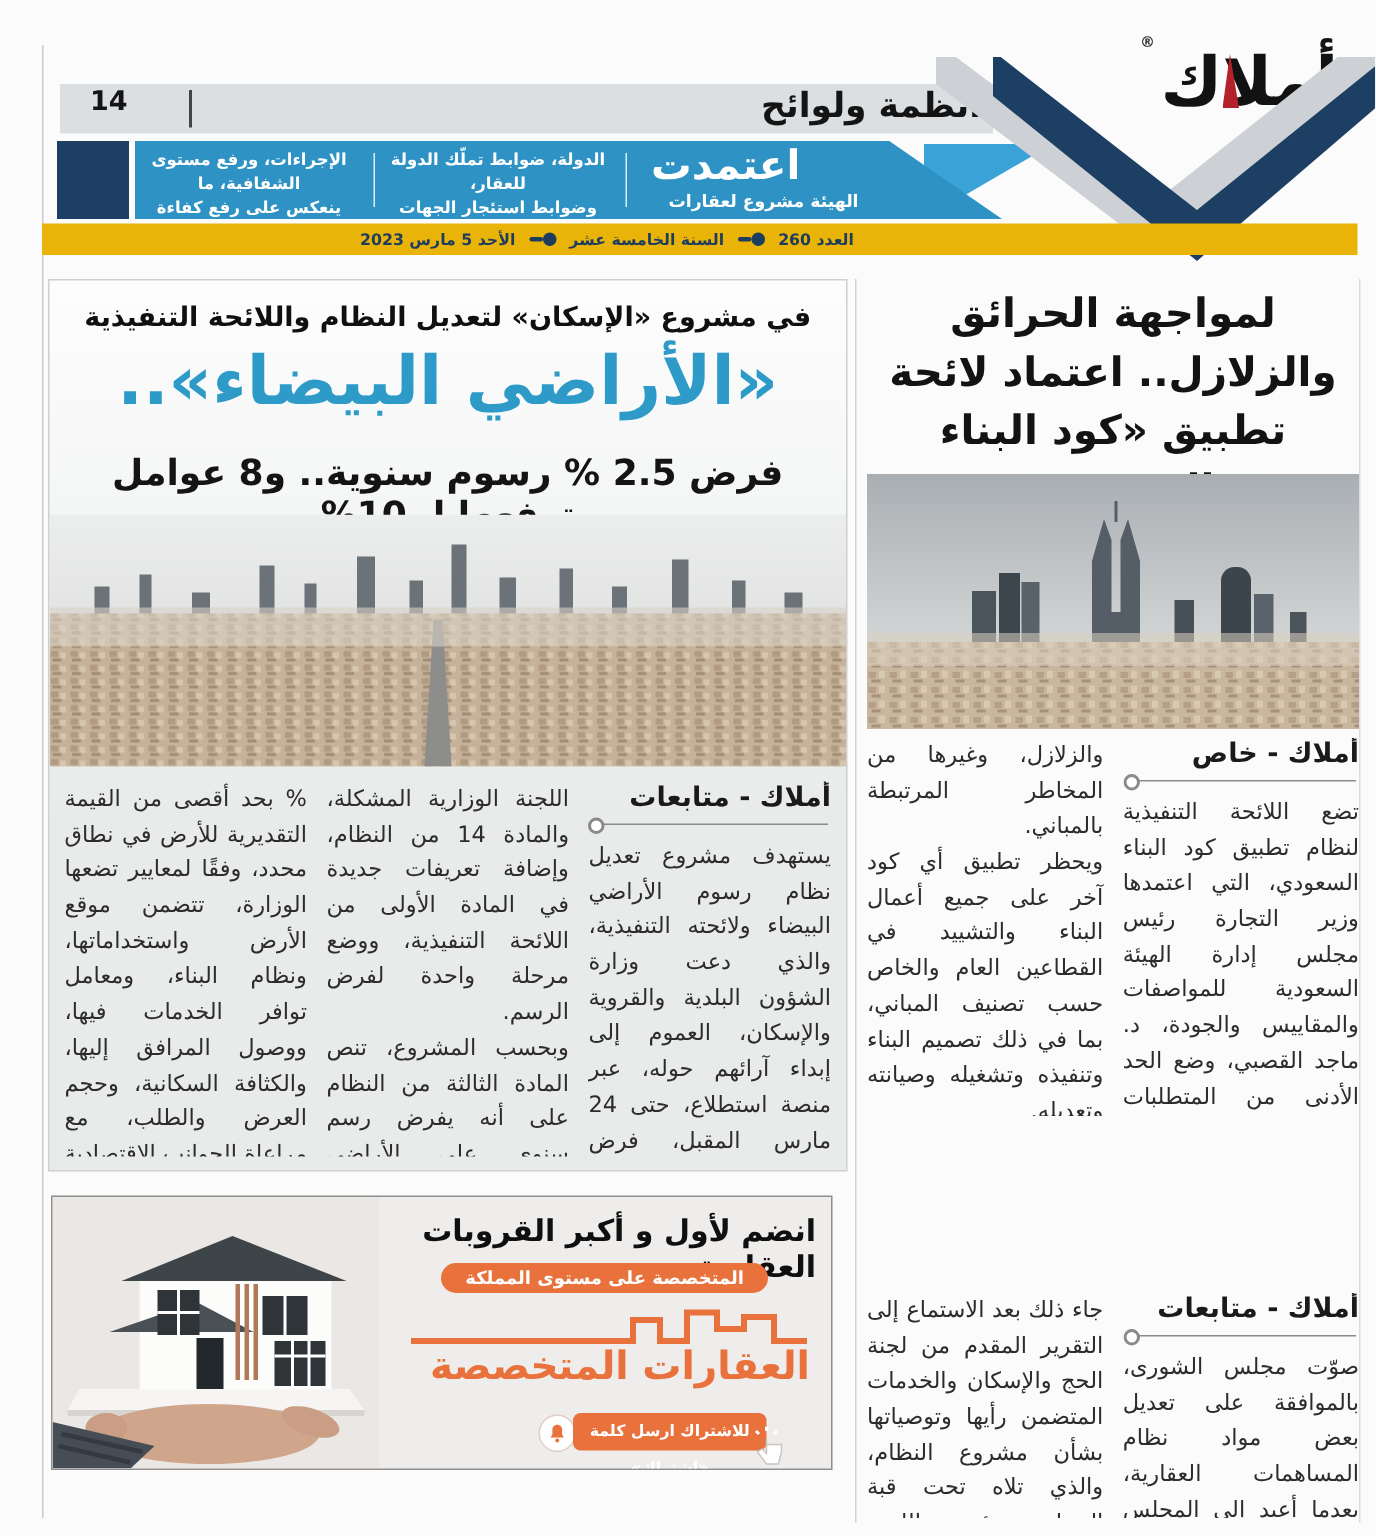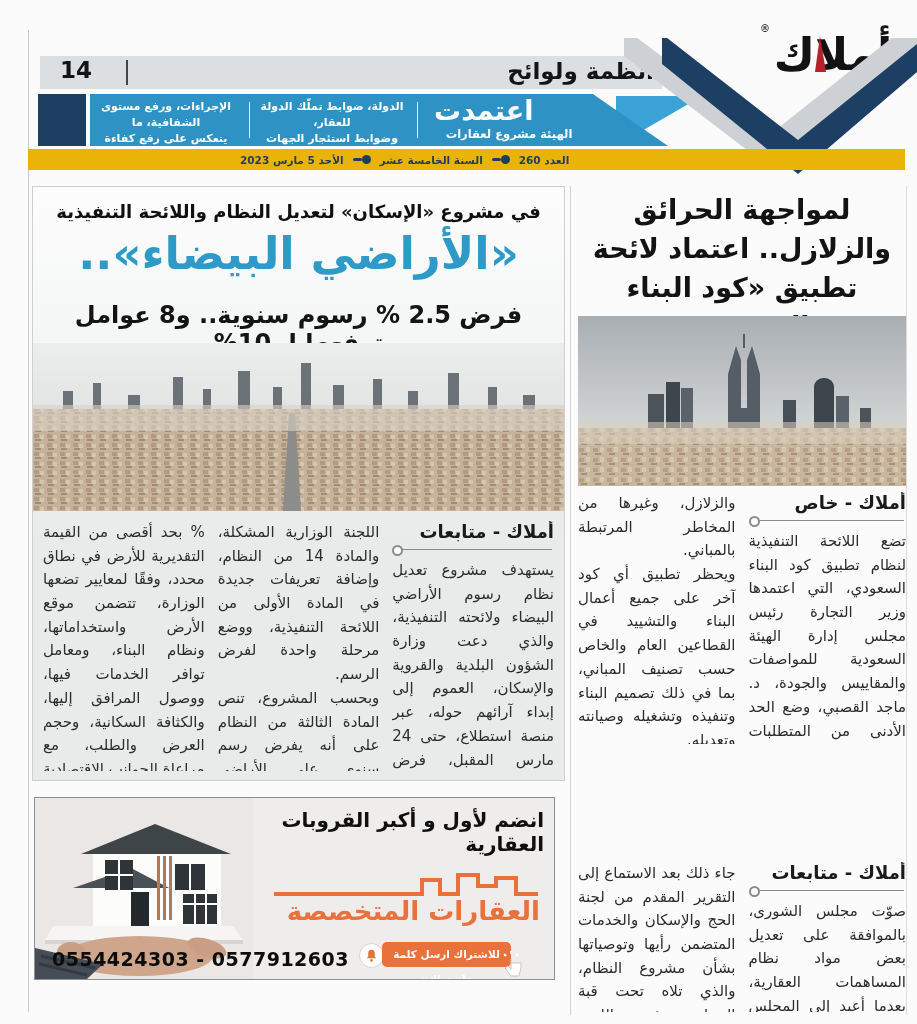--- a/index.html
+++ b/index.html
@@ -6,21 +6,21 @@
   .page{position:relative;width:917px;height:1024px;background:#fbfbfb;overflow:hidden;
         font-family:"DejaVu Sans", sans-serif;}
   .abs{position:absolute;}
   .rtl{direction:rtl;}
   .ltr{direction:ltr;}
 
   
   .left-rule{left:28px;top:30px;width:1px;height:982px;background:#c9c9c9;}
   .right-rule{left:906px;top:186px;width:1px;height:829px;background:#dcdcdc;}
   .topstrip{left:40px;top:56px;width:622px;height:33px;background:#dcdfe1;}
-  .pagenum{left:20px;top:1px;font-size:23px;font-weight:bold;color:#141414;}
+  .pagenum{left:20px;top:1px;font-size:18px;font-weight:bold;color:#141414;}
   .topstrip-div{left:86px;top:4px;width:2px;height:25px;background:#444;}
   .section-title{right:8px;top:2px;font-size:23px;font-weight:bold;color:#141414;}
 
   .wordmark{left:758px;top:26px;width:150px;height:58px;font-size:45px;font-weight:bold;
             color:#121212;text-align:center;line-height:58px;}
   .red-wedge{left:57px;top:10px;width:11px;height:36px;background:#b5212a;
              clip-path:polygon(45% 0,100% 100%,0 100%);}
   .reg-mark{left:2px;top:-2px;font-size:10px;color:#333;line-height:10px;}
 
   
@@ -298,27 +298,27 @@
         <rect x="128" y="58" width="3" height="64" fill="#b07a5a"></rect>
         <rect x="134" y="58" width="3" height="64" fill="#b07a5a"></rect>
       <ellipse cx="104" cy="158" rx="74" ry="20" fill="#cfa68c"></ellipse>
       <ellipse cx="172" cy="150" rx="20" ry="9" fill="#c99e84" transform="rotate(18 172 150)"></ellipse>
       <ellipse cx="36" cy="154" rx="14" ry="10" fill="#c99e84"></ellipse>
       <polygon points="0,150 68,166 52,181 0,181" fill="#474d57"></polygon>
       <path d="M6,158 L60,170 M4,166 L52,177" stroke="#343a43" stroke-width="3" fill="none"></path>
     </svg>
 
     <div class="abs ad-headline rtl">انضم لأول و أكبر القروبات العقارية</div>
+    <div class="abs ad-pill rtl">المتخصصة على مستوى المملكة</div>
 
     <svg class="abs brand-skyline" viewBox="0 0 268 24">
       <path d="M2,22 L150,22 L150,8 L168,8 L168,22 L186,22 L186,3 L206,3 L206,14 L224,14 L224,6 L244,6 L244,22 L266,22" fill="none" stroke="#e8713c" stroke-width="4"></path>
     </svg>
     <div class="abs brand-name rtl">العقارات المتخصصة</div>
 
-    <div class="abs ad-phones ltr">0554424303 - 0577912603</div>
     <div class="abs ad-bell">
       <svg width="13" height="13" viewBox="0 0 16 16">
           <path d="M8 1c-2.6 0-4 2-4 4v4l-1.5 2.5h11L12 9V5c0-2-1.4-4-4-4z" fill="#e8713c"></path>
           <circle cx="8" cy="14" r="1.6" fill="#e8713c"></circle>
         </svg>
     </div>
     <div class="abs ad-cta rtl">للاشتراك ارسل كلمة «اشتراك»</div>
     <svg class="abs ad-hand" viewBox="0 0 26 28">
       <path d="M11 8 V18 L8 15 L5 17 L11 25 H19 L21 17 V12 L11 12" fill="#fff" stroke="#c9c6c2" stroke-width="1"></path>
       <path d="M11 3 L11 0 M6 5 L4 3 M16 5 L18 3" stroke="#fff" stroke-width="2"></path>

